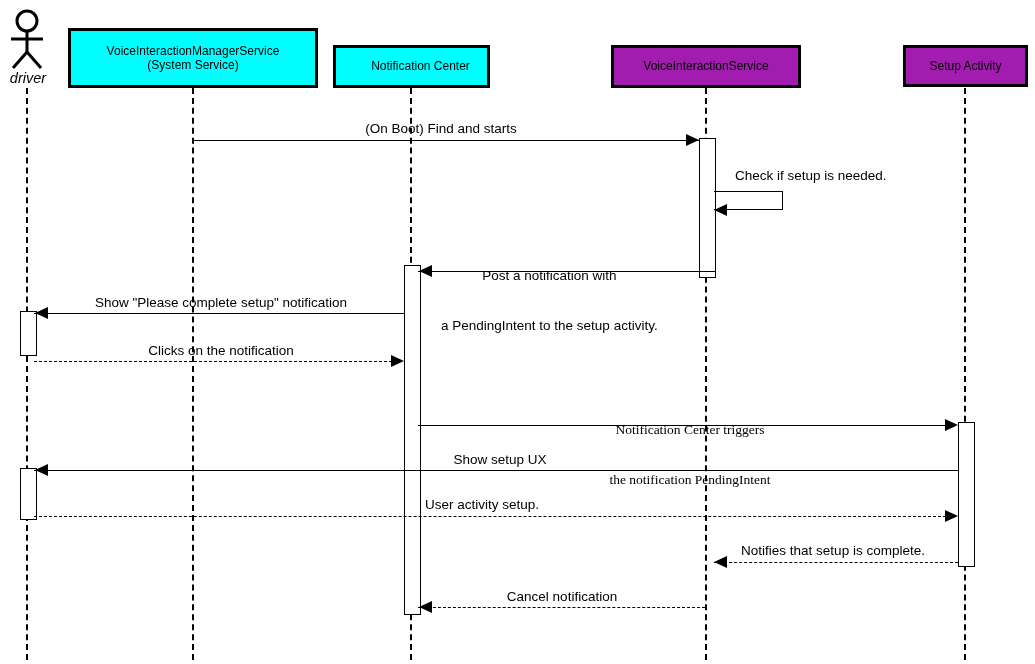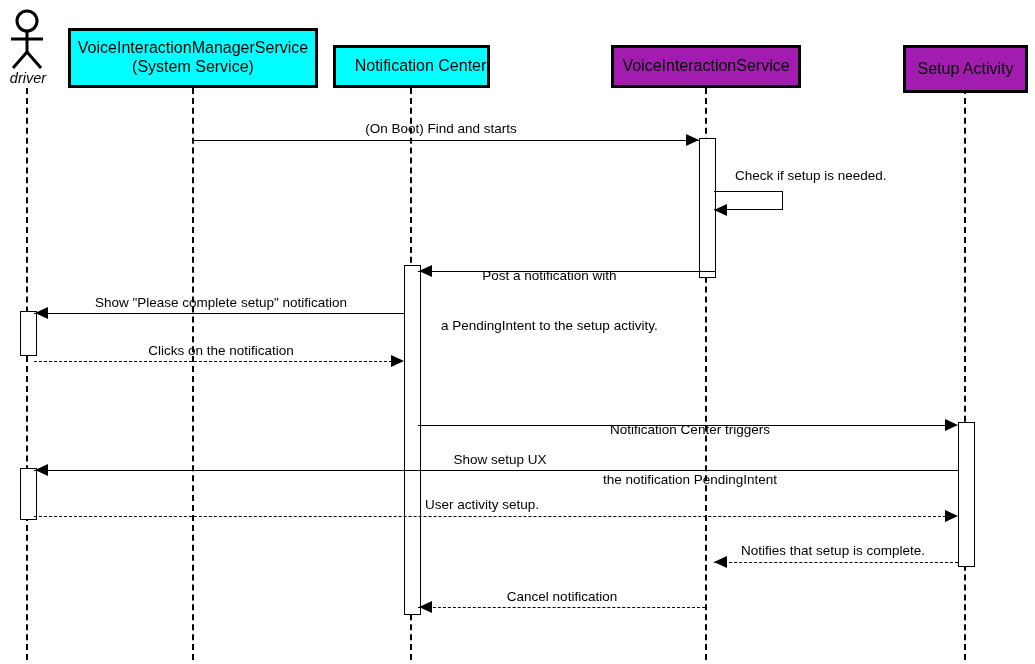--- a/index.html
+++ b/index.html
@@ -2,21 +2,21 @@
 <html><head>
 <meta charset="utf-8">
 <style>
   html,body{margin:0;padding:0;background:#ffffff;}
   body{font-family:"Liberation Sans",sans-serif;}
   #canvas{position:relative;width:1035px;height:664px;background:#ffffff;overflow:hidden;}
 
   
   .pbox{position:absolute;box-sizing:border-box;border:3px solid #000;
         display:flex;align-items:center;justify-content:center;text-align:center;
-        font-size:16px;color:#000;line-height:1.18;z-index:6;}
+        font-size:12px;color:#000;line-height:1.18;z-index:6;}
   .pbox.cyan{background:#00ffff;}
   .pbox.green{background:#a21caf;}
 
   
   .actor-wrap{position:absolute;z-index:6;}
   .actor-label{position:absolute;font-size:14.5px;color:#000;text-align:center;
                white-space:nowrap;}
 
   
   .lifeline{position:absolute;width:0;border-left:2px dashed #000;z-index:1;}
@@ -77,21 +77,21 @@
   </div>
 
   <div class="pbox cyan" style="left:333px;top:45px;width:157px;height:43px;padding-left:18px;">
     <span>Notification Center</span>
   </div>
 
   <div class="pbox green" style="left:611px;top:45px;width:190px;height:43px;">
     <span>VoiceInteractionService</span>
   </div>
 
-  <div class="pbox green" style="left:903px;top:45px;width:125px;height:48px;">
+  <div class="pbox green" style="left:903px;top:45px;width:125px;height:42px;">
     <span>Setup Activity</span>
   </div>
 
   <div class="act" style="left:699px;top:138px;width:15px;height:138px;"></div>
   <div class="act" style="left:404px;top:265px;width:15px;height:348px;"></div>
   <div class="act" style="left:20px;top:311px;width:15px;height:43px;"></div>
   <div class="act" style="left:20px;top:468px;width:15px;height:50px;"></div>
   <div class="act" style="left:958px;top:422px;width:15px;height:143px;"></div>
 
   <div class="mlabel center" style="left:441px;top:121px;">(On Boot) Find and starts</div>
@@ -110,21 +110,21 @@
   <div class="ahead left" style="left:419px;top:265px;"></div>
 
   <div class="mlabel center" style="left:221px;top:295px;">Show "Please complete setup" notification</div>
   <div class="msg solid" style="left:34px;top:313px;width:370px;"></div>
   <div class="ahead left" style="left:35px;top:307px;"></div>
 
   <div class="mlabel center" style="left:221px;top:343px;">Clicks on the notification</div>
   <div class="msg dashed" style="left:34px;top:361px;width:358px;"></div>
   <div class="ahead right" style="left:391px;top:355px;"></div>
 
-  <div class="mlabel center" style="left:690px;top:388px;">
+  <div class="mlabel center" style="left:690px;top:388px;font-family:Liberation Serif, serif;">
     <div>Notification Center triggers</div>
     <div>the notification PendingIntent</div>
   </div>
   <div class="msg solid" style="left:418px;top:425px;width:528px;"></div>
   <div class="ahead right" style="left:945px;top:419px;"></div>
 
   <div class="mlabel center" style="left:500px;top:452px;">Show setup UX</div>
   <div class="msg solid" style="left:34px;top:470px;width:924px;"></div>
   <div class="ahead left" style="left:35px;top:464px;"></div>
 

